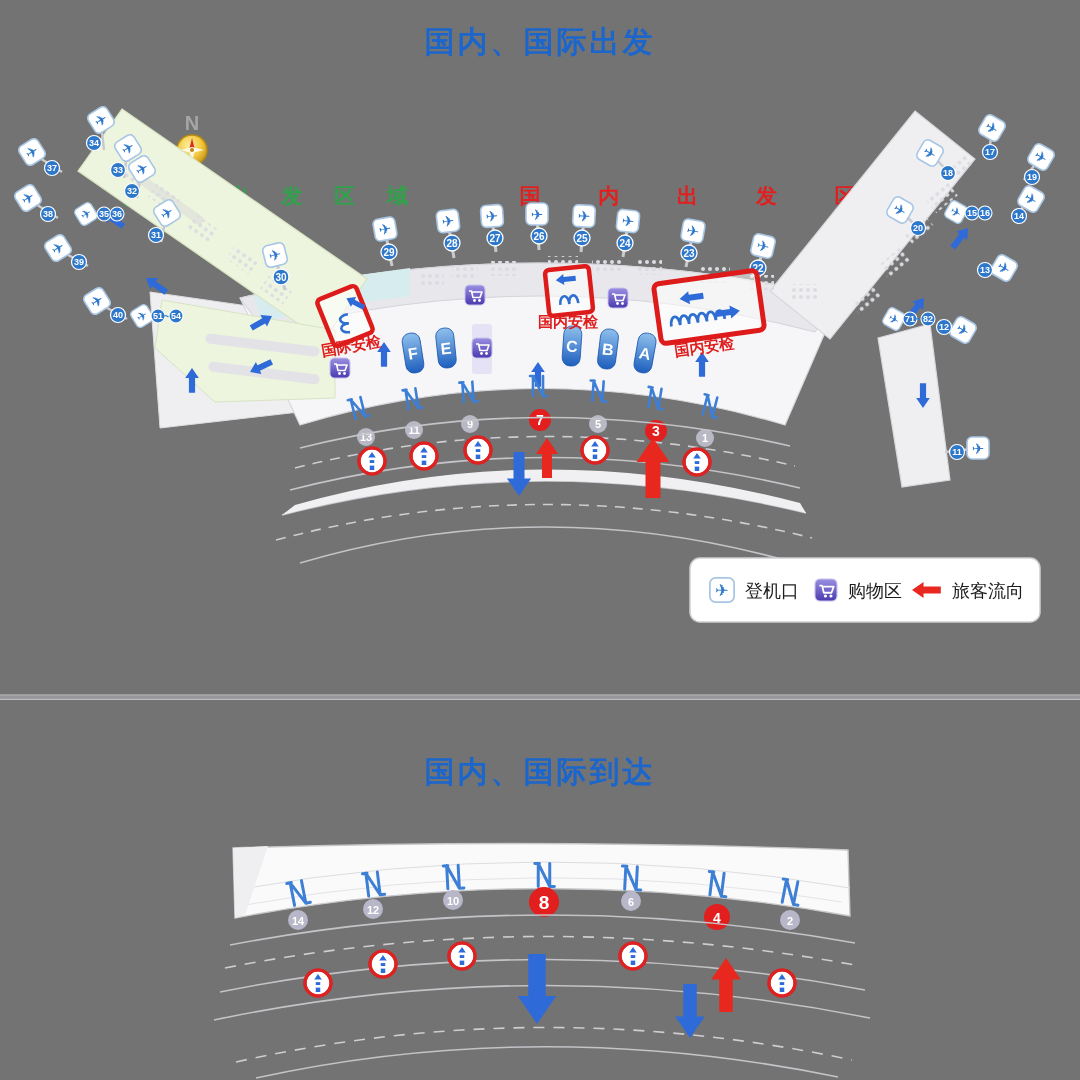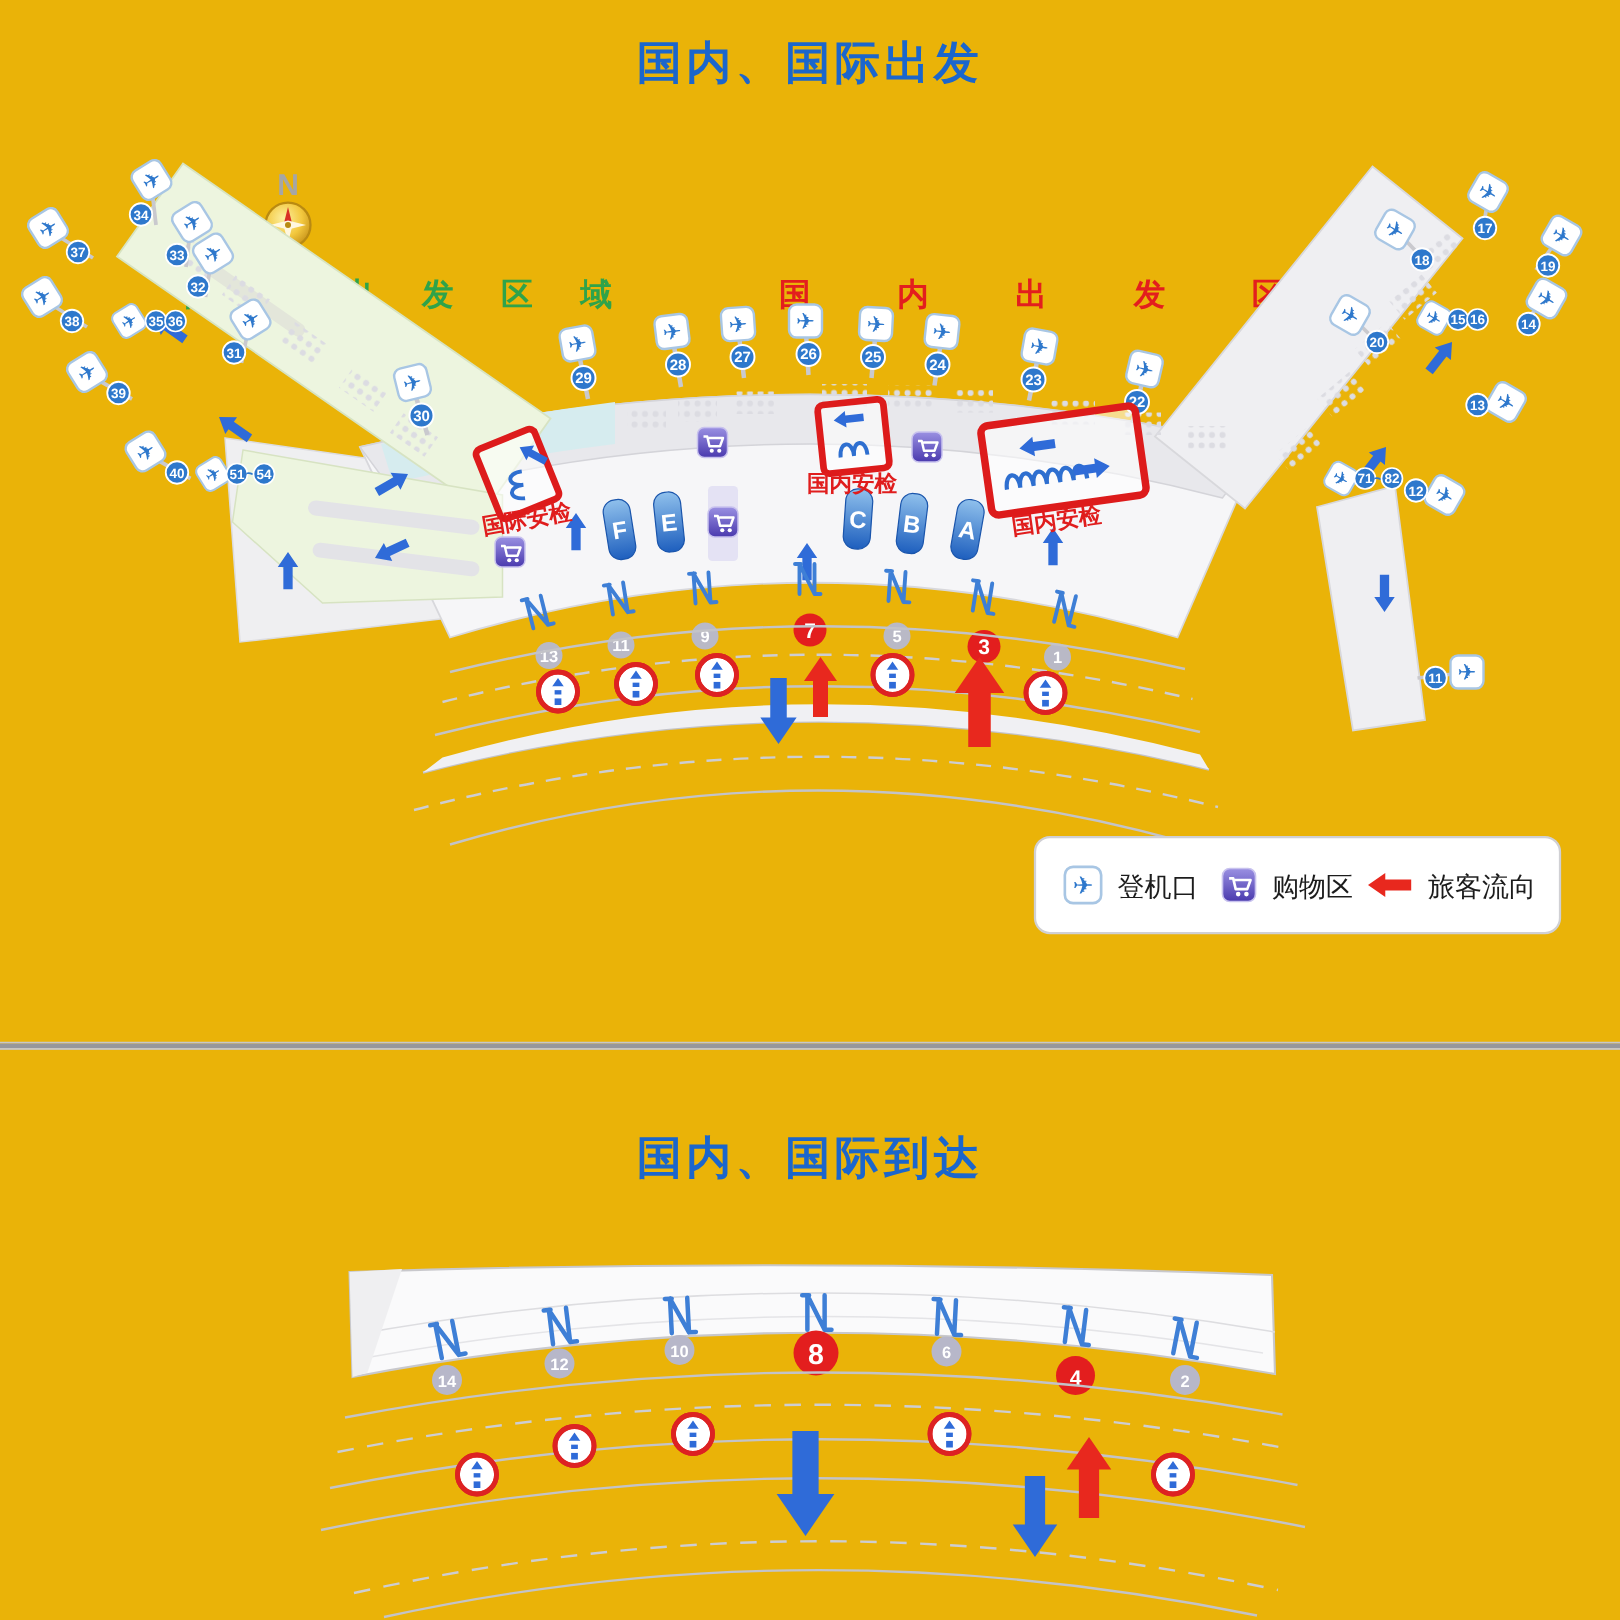--- a/index.html
+++ b/index.html
@@ -1,16 +1,16 @@
 <!DOCTYPE html>
 <html><head>
 <meta charset="utf-8">
 <style>
   html,body{margin:0;padding:0;background:#fff;}
-  .page{width:1080px;height:1080px;position:relative;background:#eab308;overflow:hidden;
+  .page{width:1080px;height:1080px;position:relative;background:#737373;overflow:hidden;
         font-family:"Liberation Sans","DejaVu Sans",sans-serif;}
   svg text{font-family:"Liberation Sans","DejaVu Sans",sans-serif;}
   .map-title{font-size:30px;font-weight:bold;fill:#1B66CC;letter-spacing:3px;}
   .area-green{font-size:21px;font-weight:bold;fill:#2FA34A;letter-spacing:13px;}
   .area-red{font-size:21px;font-weight:bold;fill:#E31E1E;letter-spacing:26px;}
   .sec-label{font-size:15px;font-weight:bold;fill:#E01D1D;}
   .gate-num{font-size:10px;font-weight:bold;fill:#fff;}
   .gate-num-s{font-size:9px;font-weight:bold;fill:#fff;}
   .door-num{font-size:11px;font-weight:bold;fill:#fff;}
   .door-num-red{font-size:14px;font-weight:bold;fill:#fff;}

